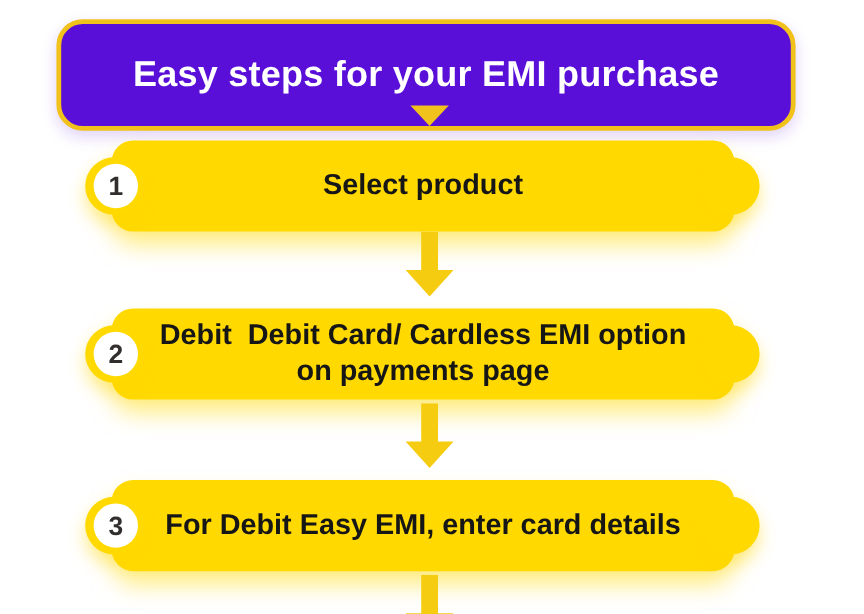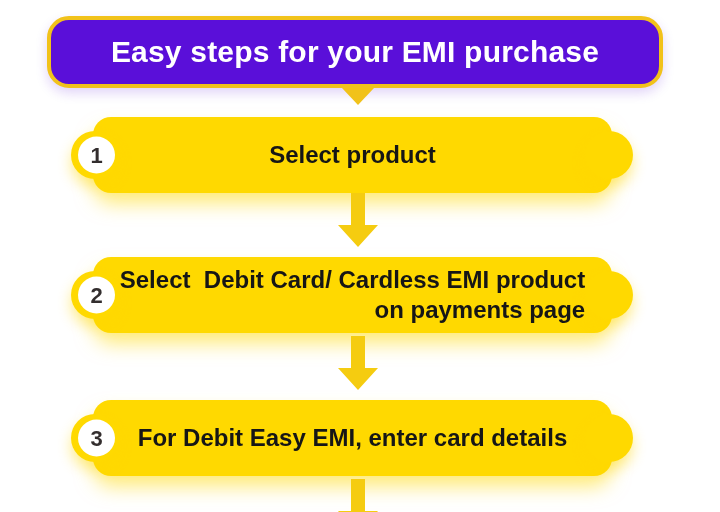--- a/index.html
+++ b/index.html
@@ -12,21 +12,21 @@
     --badge-num:#332E2E;
   }
   html,body{margin:0;padding:0;background:#fff;}
   .canvas{
     position:relative;width:720px;height:512px;background:#ffffff;
     overflow:hidden;font-family:"Liberation Sans",sans-serif;
   }
 
   
   .header{
-    position:absolute;left:47px;top:16px;width:616px;height:72px;
+    position:absolute;left:47px;top:16px;width:616px;height:93px;
     box-sizing:border-box;background:var(--purple);
     border:4px solid var(--gold);border-radius:22px;
     display:flex;align-items:center;justify-content:center;
     box-shadow:0 5px 12px rgba(90,15,217,0.18);
   }
   .header-title{
     color:#ffffff;font-size:30px;font-weight:700;letter-spacing:.2px;
     white-space:nowrap;
   }
   .header-pointer{
@@ -56,21 +56,21 @@
   .badge{
     position:absolute;left:-15px;top:50%;transform:translateY(-50%);
     width:37px;height:37px;border-radius:50%;background:#ffffff;
     display:flex;align-items:center;justify-content:center;
     font-size:22px;font-weight:700;color:var(--badge-num);
     z-index:2;
   }
   .step-text{
     position:relative;z-index:1;width:100%;height:100%;
     display:flex;align-items:center;justify-content:center;
-    text-align:right;font-weight:700;font-size:24px;line-height:1.27;
+    text-align:center;font-weight:700;font-size:24px;line-height:1.27;
     color:var(--text-dark);white-space:pre-wrap;
   }
 
   
   .down-arrow{
     position:absolute;left:338px;width:40px;height:54px;color:var(--arrow);
   }
   .arrow-1{top:193px;}
   .arrow-2{top:336px;}
   .arrow-3{top:479px;}
@@ -89,21 +89,21 @@
     <div class="badge">1</div>
     <div class="step-text">Select product</div>
   </div>
 
   <svg class="down-arrow arrow-1" viewBox="0 0 40 54" xmlns="http://www.w3.org/2000/svg">
     <path d="M13 0 H27 V32 H40 L20 54 L0 32 H13 Z" fill="currentColor"></path>
   </svg>
 
   <div class="step step-2">
     <div class="badge">2</div>
-    <div class="step-text">Select  Debit Card/ Cardless EMI product
+    <div class="step-text">Debit  Debit Card/ Cardless EMI option
 on payments page</div>
   </div>
 
   <svg class="down-arrow arrow-2" viewBox="0 0 40 54" xmlns="http://www.w3.org/2000/svg">
     <path d="M13 0 H27 V32 H40 L20 54 L0 32 H13 Z" fill="currentColor"></path>
   </svg>
 
   <div class="step step-3">
     <div class="badge">3</div>
     <div class="step-text">For Debit Easy EMI, enter card details</div>

